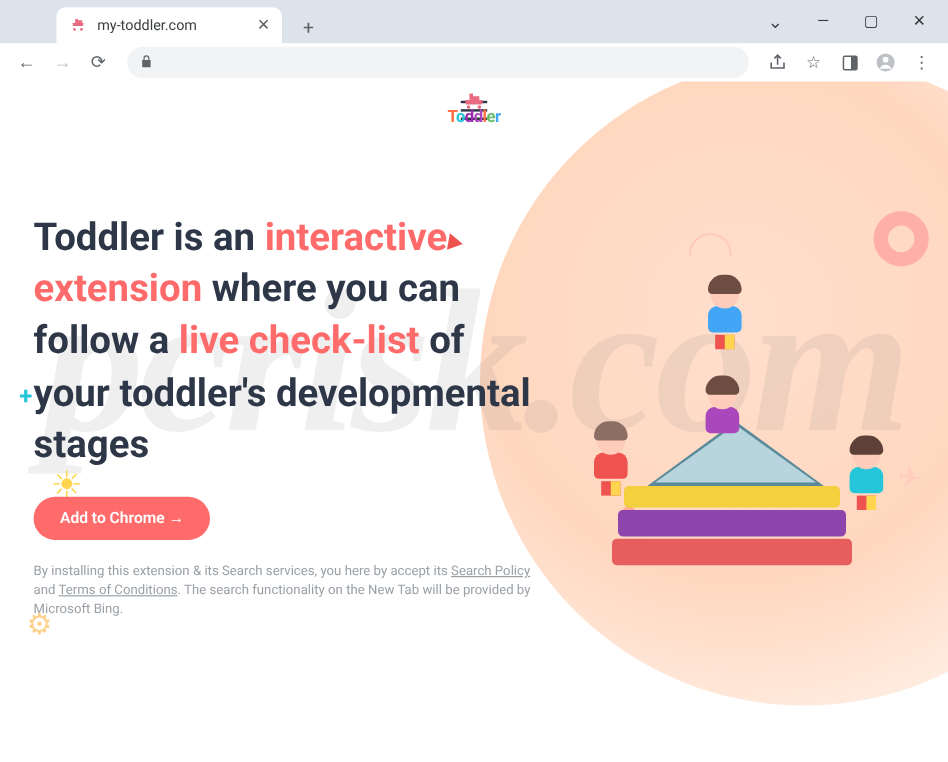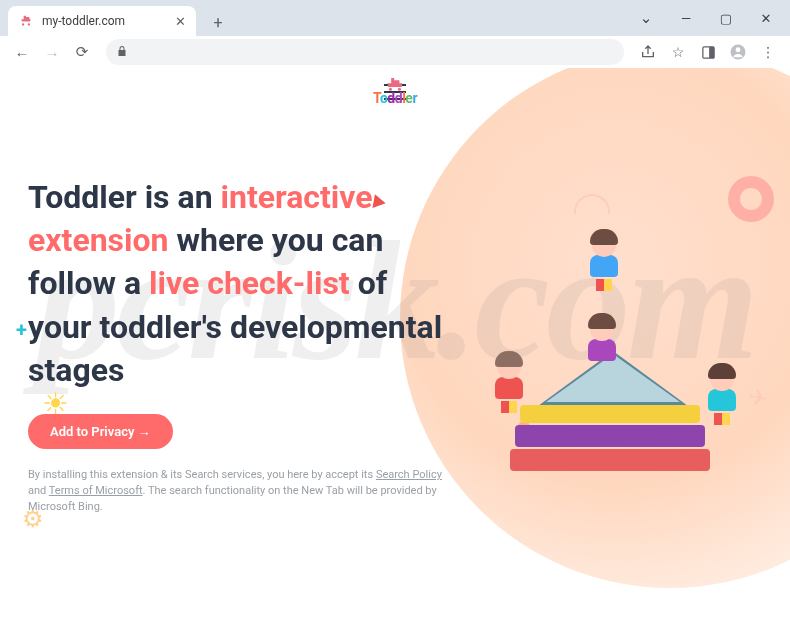--- a/index.html
+++ b/index.html
@@ -17,20 +17,21 @@
       height: 68px;
       display: flex;
       flex-direction: column;
     }
     .tab-bar {
       height: 36px;
       display: flex;
       align-items: flex-end;
       padding: 6px 8px 0 8px;
       position: relative;
+      margin-left: 39px;
     }
     .tab {
       background: #fff;
       border-radius: 8px 8px 0 0;
       height: 30px;
       width: 188px;
       display: flex;
       align-items: center;
       padding: 0 10px;
       font-size: 12px;
@@ -520,25 +521,25 @@
     <div class="deco-sun">☀</div>
     <div class="deco-gear">⚙</div>
     <div class="deco-dot"></div>
     <div class="deco-dotgrid"></div>
 
     <h1 class="headline">
       <span>Toddler is an </span><span class="accent">interactive extension</span><span> where you can follow a </span><span class="accent">live check-list</span><span> of your toddler's developmental stages</span>
     </h1>
 
     <div class="cta">
-      <span>Add to Privacy →</span>
+      <span>Add to Chrome →</span>
     </div>
 
     <p class="disclaimer">
-      <span>By installing this extension &amp; its Search services, you here by accept its </span><a href="#">Search Policy</a><span> and </span><a href="#">Terms of Microsoft</a><span>. The search functionality on the New Tab will be provided by Microsoft Bing.</span>
+      <span>By installing this extension &amp; its Search services, you here by accept its </span><a href="#">Search Policy</a><span> and </span><a href="#">Terms of Conditions</a><span>. The search functionality on the New Tab will be provided by Microsoft Bing.</span>
     </p>
 
     
     <div class="illustration">
       <div class="open-book"></div>
       <div class="book-stack">
         <div class="book b3"></div>
         <div class="book b2"></div>
         <div class="book b1"></div>
       </div>

